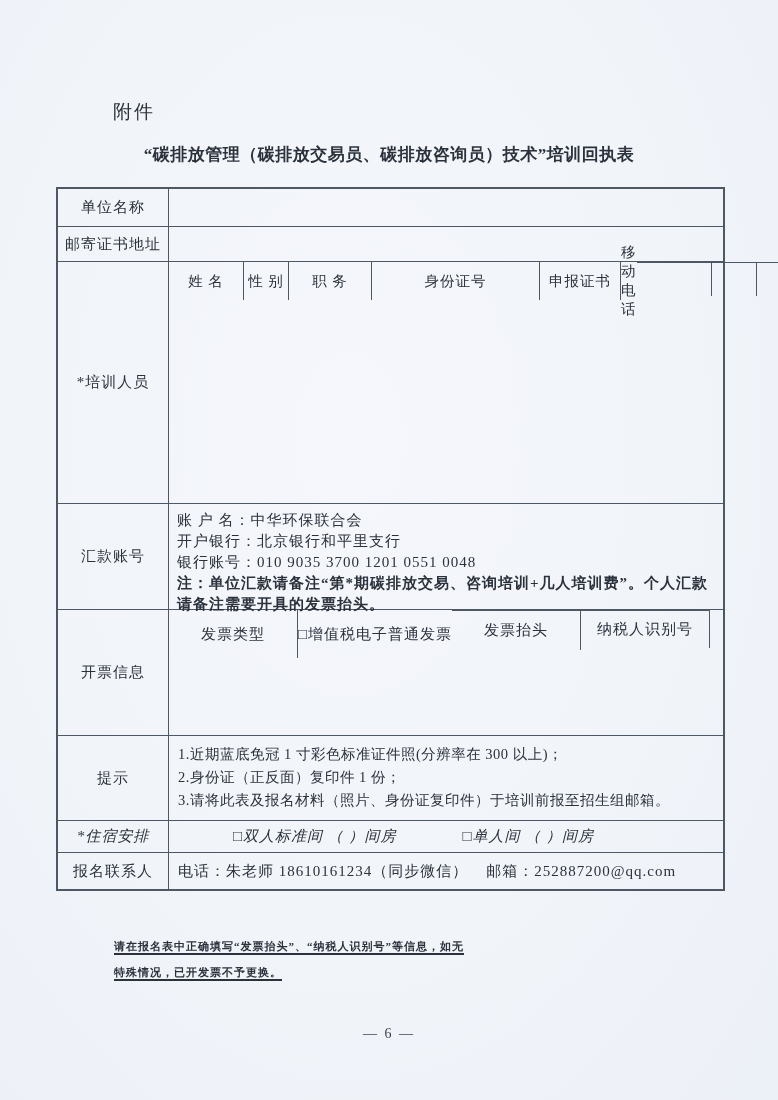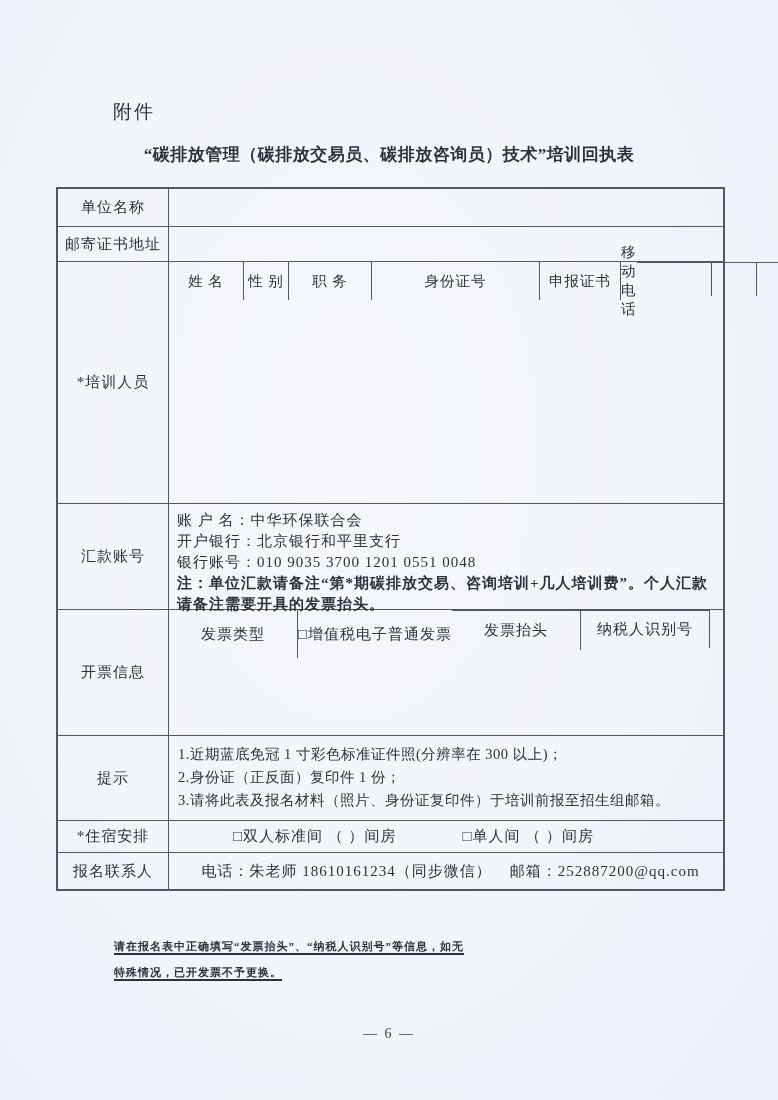--- a/index.html
+++ b/index.html
@@ -26,21 +26,21 @@
     position:absolute;left:56px;top:187px;width:669px;
     border:2px solid #4e5864;box-sizing:border-box;
     font-size:15px;letter-spacing:1px;
   }
   .row{display:flex;border-top:1.5px solid #4e5864;box-sizing:border-box;align-items:stretch;}
   .row.first{border-top:none;}
   .cell{border-left:1.5px solid #4e5864;box-sizing:border-box;display:flex;align-items:center;}
   .cell.nl{border-left:none;}
   .label-col{width:110px;flex:0 0 110px;justify-content:center;text-align:center;}
   .grow{flex:1 1 auto;}
-  .h37{height:37px;} .h35{height:35px;} .h34{height:34px;} .h32{height:32px;}
+  .h37{height:37px;} .h35{height:35px;} .h34{height:34px;} .h32{height:32px;font-style:italic;}
   
   .trainee-wrap{flex:1 1 auto;display:flex;border-left:1.5px solid #4e5864;box-sizing:border-box;}
   .t-row{display:flex;border-top:1.5px solid #4e5864;box-sizing:border-box;height:34px;}
   .t-row.header{border-top:none;height:38px;}
   .t-cell{border-left:1.5px solid #4e5864;box-sizing:border-box;display:flex;align-items:center;justify-content:center;font-size:14.5px;}
   .t-cell.nl{border-left:none;}
   .tc-name{width:74px;flex:0 0 74px;}
   .tc-gender{width:45px;flex:0 0 45px;}
   .tc-title{width:83px;flex:0 0 83px;}
   .tc-id{width:168px;flex:0 0 168px;}
@@ -57,21 +57,21 @@
   .inv-label{width:128px;flex:0 0 128px;display:flex;align-items:center;justify-content:center;}
   .inv-value{flex:1 1 auto;border-left:1.5px solid #4e5864;box-sizing:border-box;display:flex;align-items:center;justify-content:center;text-align:center;}
   .inv-h48{height:48px;} .inv-h40{height:40px;} .inv-h38{height:38px;}
   
   .tips-content{flex:1 1 auto;padding:7px 6px 5px 9px;line-height:23px;font-size:14.5px;letter-spacing:0.5px;display:block;}
   .tips-line{display:block;white-space:nowrap;}
   
   .accom-content{flex:1 1 auto;display:flex;align-items:center;}
   .accom-opt1{margin-left:64px;}
   .accom-opt2{margin-left:66px;}
-  .reg-content{flex:1 1 auto;display:flex;align-items:center;justify-content:center;}
+  .reg-content{flex:1 1 auto;display:flex;align-items:center;}
   .reg-phone{margin-left:9px;}
   .reg-email{margin-left:18px;}
   
   .bottom-note{
     position:absolute;left:114px;top:933px;width:560px;
     font-size:11px;font-weight:700;letter-spacing:1px;line-height:26px;
   }
   .bottom-note .u{text-decoration:underline;text-underline-offset:3px;text-decoration-thickness:1.5px;}
   .page-number{
     position:absolute;left:0;top:1026px;width:778px;

